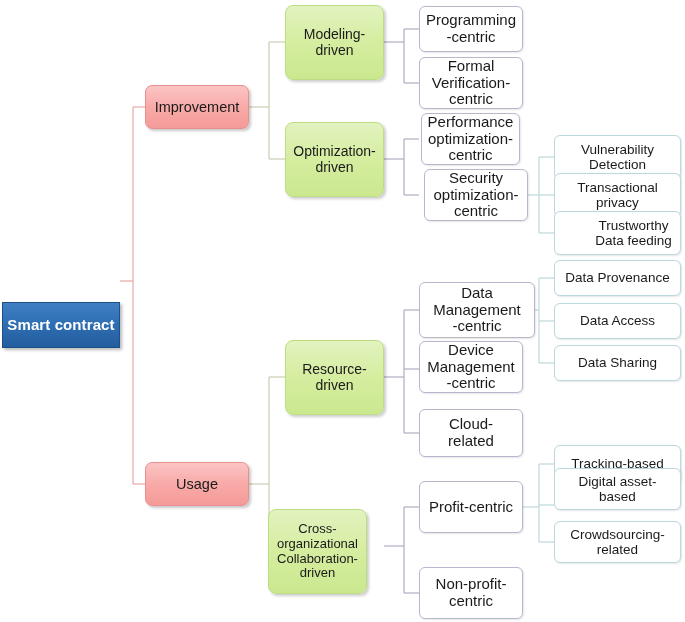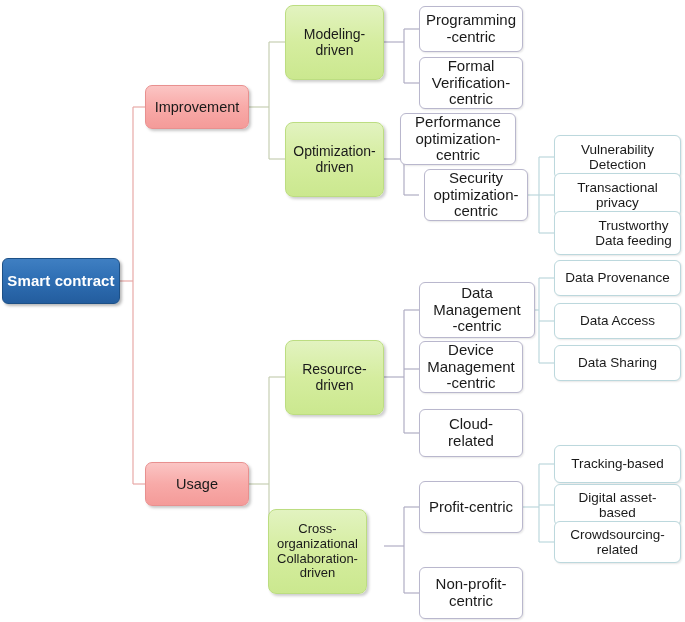--- a/index.html
+++ b/index.html
@@ -34,26 +34,27 @@
     justify-content: center;
     text-align: center;
     line-height: 1.12;
     white-space: pre-line;
     color: #1a1a1a;
   }
   
   .node-root {
     background: linear-gradient(180deg, #3f7fc2 0%, #2f6fb4 45%, #235d9e 100%);
     border: 1px solid #1d5086;
-    border-radius: 6px;
+    border-radius: 0;
     color: #ffffff;
     font-weight: bold;
     font-size: 15px;
     box-shadow: 2px 2px 3px rgba(0,0,0,0.28);
     letter-spacing: 0.1px;
+    margin-top: 44px;
   }
   
   .node-l1 {
     background: linear-gradient(180deg, #fbc5c4 0%, #f8aaa8 50%, #f49b99 100%);
     border: 1px solid #e8908f;
     border-radius: 7px;
     font-size: 14.5px;
     box-shadow: 2px 2px 3px rgba(0,0,0,0.22);
   }
   
@@ -179,21 +180,21 @@
   <div class="node node-l2" style="left:268px;top:509px;width:99px;height:85px;font-size:13px;">Cross-
 organizational
 Collaboration-
 driven</div>
 
   <div class="node node-l3" style="left:419px;top:6px;width:104px;height:46px;">Programming
 -centric</div>
   <div class="node node-l3" style="left:419px;top:57px;width:104px;height:52px;">Formal
 Verification-
 centric</div>
-  <div class="node node-l3" style="left:400px;top:113px;width:116px;height:52px;">Performance
+  <div class="node node-l3" style="left:421px;top:113px;width:99px;height:52px;">Performance
 optimization-
 centric</div>
   <div class="node node-l3" style="left:424px;top:169px;width:104px;height:52px;">Security
 optimization-
 centric</div>
   <div class="node node-l3" style="left:419px;top:282px;width:116px;height:56px;">Data
 Management
 -centric</div>
   <div class="node node-l3" style="left:419px;top:341px;width:104px;height:52px;">Device
 Management
@@ -207,18 +208,18 @@
   <div class="node node-l4" style="left:554px;top:135px;width:127px;height:44px;">Vulnerability
 Detection</div>
   <div class="node node-l4" style="left:554px;top:173px;width:127px;height:44px;">Transactional
 privacy</div>
   <div class="node node-l4" style="left:554px;top:211px;width:127px;height:44px;padding-left:32px;">Trustworthy
 Data feeding</div>
   <div class="node node-l4" style="left:554px;top:260px;width:127px;height:36px;">Data Provenance</div>
   <div class="node node-l4" style="left:554px;top:303px;width:127px;height:36px;">Data Access</div>
   <div class="node node-l4" style="left:554px;top:345px;width:127px;height:36px;">Data Sharing</div>
   <div class="node node-l4" style="left:554px;top:445px;width:127px;height:38px;">Tracking-based</div>
-  <div class="node node-l4" style="left:554px;top:484px;width:127px;height:42px;">Digital asset-
+  <div class="node node-l4" style="left:554px;top:468px;width:127px;height:42px;">Digital asset-
 based</div>
   <div class="node node-l4" style="left:554px;top:521px;width:127px;height:42px;">Crowdsourcing-
 related</div>
 
 </div>
 
 </body></html>

